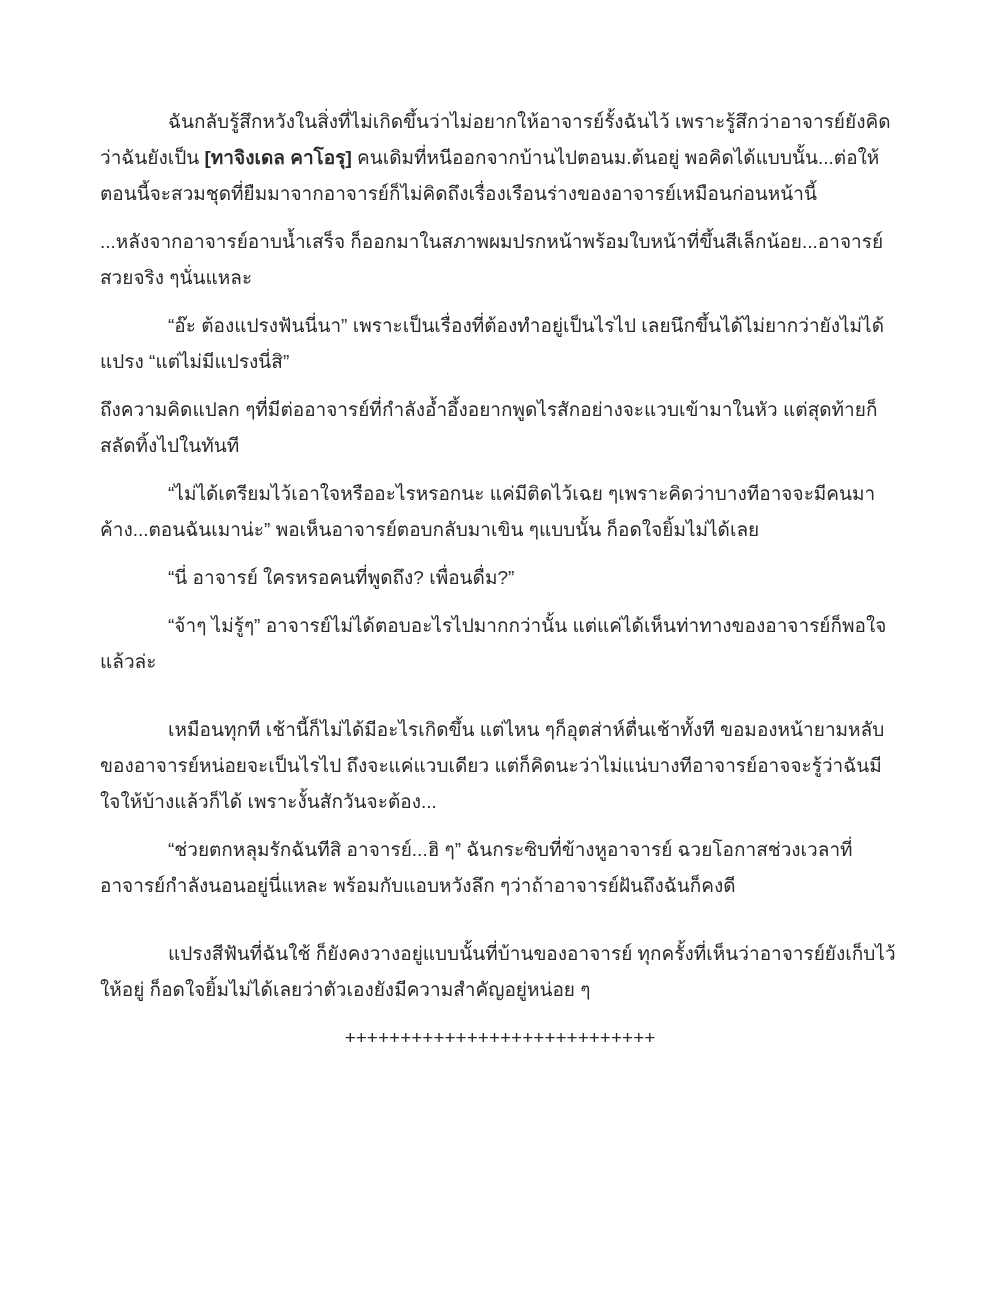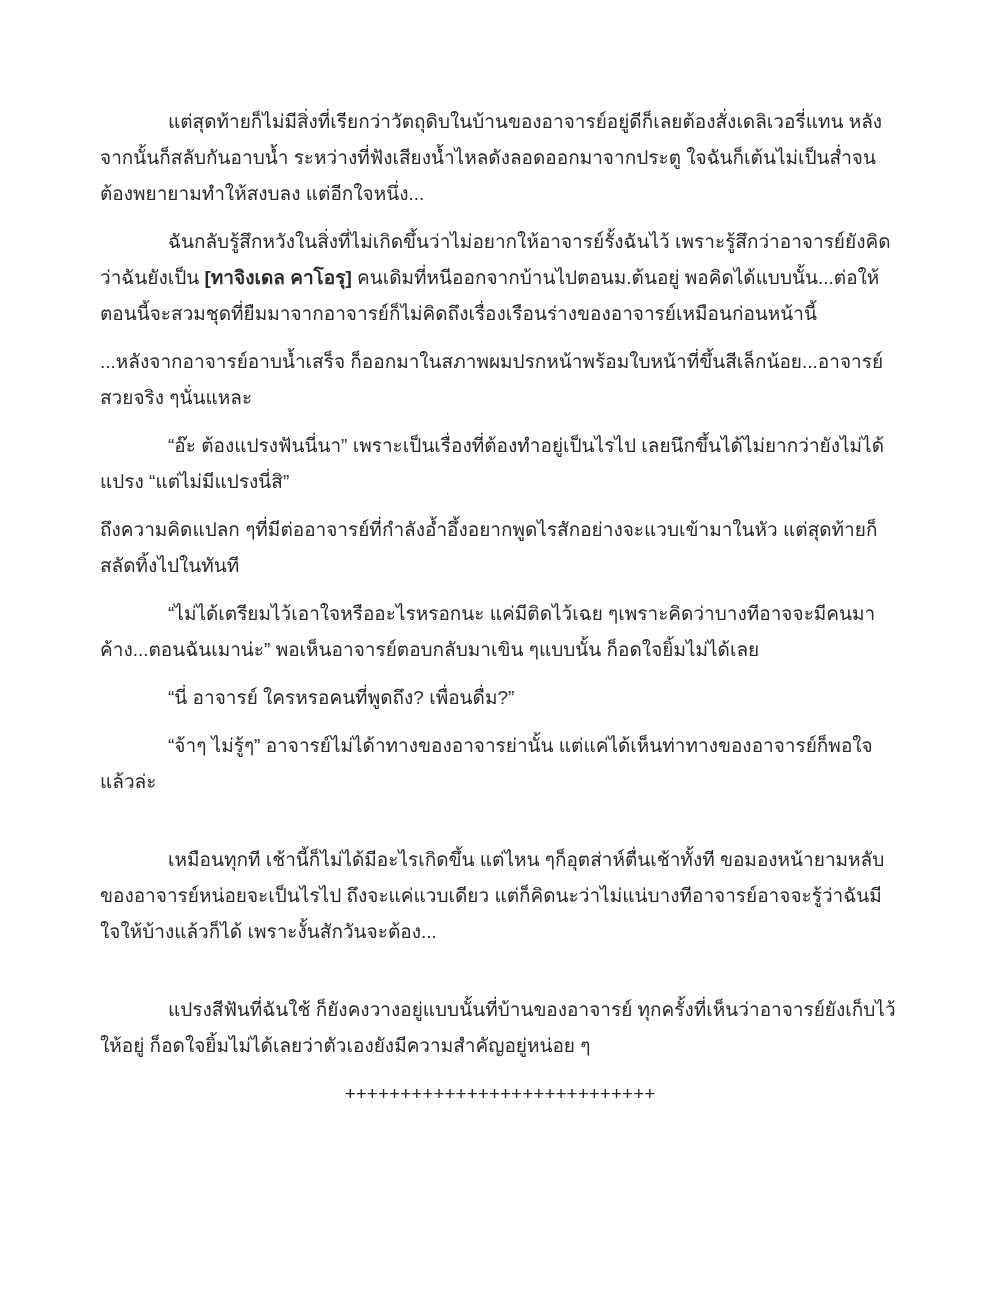--- a/index.html
+++ b/index.html
@@ -25,59 +25,59 @@
   }
   .para {
     margin: 0 0 12px 0;
     text-align: left;
     word-break: break-word;
   }
   .para.indent {
     text-indent: 68px;
   }
   .para.gap-before {
-    margin-top: 42px;
+    margin-top: 32px;
   }
   .bold-name {
     font-weight: bold;
   }
   .separator {
     margin-top: 12px;
     text-align: center;
     font-size: 19px;
     letter-spacing: 0;
     color: #2a2a2a;
   }
 </style>
 </head>
 <body>
 
 <main class="doc">
   <article>
 
-    <p class="para indent">แต่สุดท้ายก็ไม่มีสิ่งที่เรียกว่าวัตถุดิบในบ้านของอาจารย์อยู่ดีก็เลยต้องสั่งเดลิเวอรี่แทน  หลังจากนั้นก็สลับกันอาบน้ำ  ระหว่างที่ฟังเสียงน้ำไหลดังลอดออกมาจากประตู ใจฉันก็เต้นไม่เป็นส่ำจนต้องพยายามทำให้สงบลง แต่อีกใจหนึ่ง...</p>
 
     <p class="para indent">
       <span>ฉันกลับรู้สึกหวังในสิ่งที่ไม่เกิดขึ้นว่าไม่อยากให้อาจารย์รั้งฉันไว้ เพราะรู้สึกว่าอาจารย์ยังคิดว่าฉันยังเป็น </span><strong class="bold-name">[ทาจิงเดล คาโอรุ]</strong><span> คนเดิมที่หนีออกจากบ้านไปตอนม.ต้นอยู่   พอคิดได้แบบนั้น...ต่อให้ตอนนี้จะสวมชุดที่ยืมมาจากอาจารย์ก็ไม่คิดถึงเรื่องเรือนร่างของอาจารย์เหมือนก่อนหน้านี้</span>
     </p>
 
     <p class="para">...หลังจากอาจารย์อาบน้ำเสร็จ ก็ออกมาในสภาพผมปรกหน้าพร้อมใบหน้าที่ขึ้นสีเล็กน้อย...อาจารย์สวยจริง ๆนั่นแหละ</p>
 
     <p class="para indent">“อ๊ะ ต้องแปรงฟันนี่นา” เพราะเป็นเรื่องที่ต้องทำอยู่เป็นไรไป เลยนึกขึ้นได้ไม่ยากว่ายังไม่ได้แปรง “แต่ไม่มีแปรงนี่สิ”</p>
 
 
     <p class="para">ถึงความคิดแปลก ๆที่มีต่ออาจารย์ที่กำลังอ้ำอึ้งอยากพูดไรสักอย่างจะแวบเข้ามาในหัว แต่สุดท้ายก็สลัดทิ้งไปในทันที</p>
 
     <p class="para indent">“ไม่ได้เตรียมไว้เอาใจหรืออะไรหรอกนะ แค่มีติดไว้เฉย ๆเพราะคิดว่าบางทีอาจจะมีคนมาค้าง...ตอนฉันเมาน่ะ” พอเห็นอาจารย์ตอบกลับมาเขิน ๆแบบนั้น ก็อดใจยิ้มไม่ได้เลย</p>
 
     <p class="para indent">“นี่ อาจารย์ ใครหรอคนที่พูดถึง? เพื่อนดื่ม?”</p>
 
-    <p class="para indent">“จ้าๆ ไม่รู้ๆ” อาจารย์ไม่ได้าทางของอาจารย่านั้น แต่แค่ได้เห็นท่าทางของอาจารย์ก็พอใจแล้วล่ะ</p>
+    <p class="para indent">“จ้าๆ ไม่รู้ๆ” อาจารย์ไม่ได้ตอบอะไรไปมากกว่านั้น แต่แค่ได้เห็นท่าทางของอาจารย์ก็พอใจแล้วล่ะ</p>
 
     <p class="para indent gap-before">เหมือนทุกที เช้านี้ก็ไม่ได้มีอะไรเกิดขึ้น แต่ไหน ๆก็อุตส่าห์ตื่นเช้าทั้งที ขอมองหน้ายามหลับของอาจารย์หน่อยจะเป็นไรไป ถึงจะแค่แวบเดียว แต่ก็คิดนะว่าไม่แน่บางทีอาจารย์อาจจะรู้ว่าฉันมีใจให้บ้างแล้วก็ได้ เพราะงั้นสักวันจะต้อง...</p>
 
+    <p class="para indent">“ช่วยตกหลุมรักฉันทีสิ อาจารย์...ฮิ ๆ” ฉันกระซิบที่ข้างหูอาจารย์ ฉวยโอกาสช่วงเวลาที่อาจารย์กำลังนอนอยู่นี่แหละ พร้อมกับแอบหวังลึก ๆว่าถ้าอาจารย์ฝันถึงฉันก็คงดี</p>
 
     <p class="para indent gap-before">แปรงสีฟันที่ฉันใช้ ก็ยังคงวางอยู่แบบนั้นที่บ้านของอาจารย์ ทุกครั้งที่เห็นว่าอาจารย์ยังเก็บไว้ให้อยู่ ก็อดใจยิ้มไม่ได้เลยว่าตัวเองยังมีความสำคัญอยู่หน่อย ๆ</p>
 
     <div class="separator">++++++++++++++++++++++++++++</div>
 
   </article>
 </main>
 
 </body></html>

